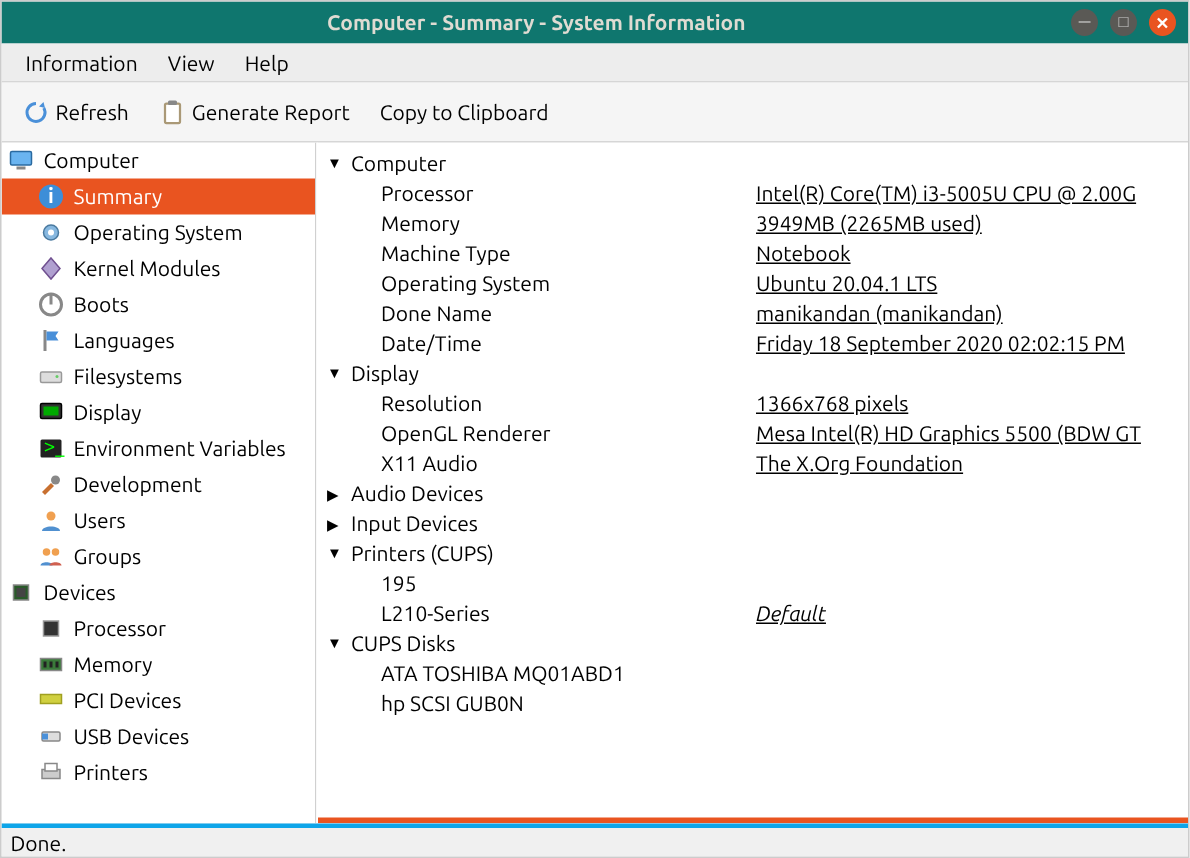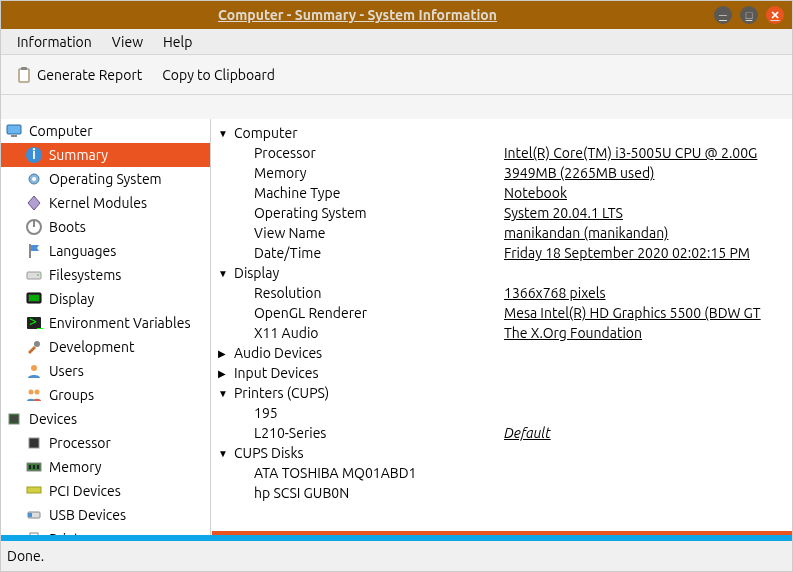--- a/index.html
+++ b/index.html
@@ -1,61 +1,70 @@
 <!DOCTYPE html>
 <html><head>
 <meta charset="utf-8">
 <style>
 * { margin: 0; padding: 0; box-sizing: border-box; font-family: Ubuntu, "Segoe UI", sans-serif; font-size: 14px; }
 body { width: 793px; height: 572px; background: #f5f5f5; display: flex; flex-direction: column; overflow: hidden; border: 1px solid #ccc; }
-.titlebar { background: #a16207; color: #dfdbd2; height: 28px; display: flex; align-items: center; padding: 0 8px; text-decoration: underline; }
+.titlebar { background: #0f766e; color: #dfdbd2; height: 28px; display: flex; align-items: center; padding: 0 8px; }
 .titlebar-title { flex: 1; text-align: center; font-weight: bold; }
 .titlebar-btn { width: 18px; height: 18px; border-radius: 50%; margin-left: 8px; display: inline-flex; align-items: center; justify-content: center; font-size: 11px; }
 .min-btn, .max-btn { background: #5a5955; color: #ccc; }
 .close-btn { background: #e95420; color: #fff; font-weight: bold; }
 .menubar { background: #ededed; border-bottom: 1px solid #d6d6d6; height: 26px; display: flex; align-items: center; padding: 0 6px; }
 .menubar span { padding: 3px 10px; }
 .toolbar { background: #f5f5f5; border-bottom: 1px solid #d6d6d6; height: 40px; display: flex; align-items: center; padding: 0 6px; gap: 4px; }
 .toolbar-item { display: inline-flex; align-items: center; padding: 4px 8px; border-radius: 3px; gap: 4px; }
-.main { flex: 1; display: flex; overflow: hidden; margin-top: 24px; }
+.main { flex: 1; display: flex; overflow: hidden; }
 .sidebar { width: 210px; background: #fff; border-right: 1px solid #d0d0d0; overflow-y: auto; }
 .tree-item { display: flex; align-items: center; height: 24px; padding: 0 4px; gap: 6px; cursor: default; }
 .tree-item.root { font-weight: normal; }
 .tree-item.child { padding-left: 24px; }
 .tree-item.selected { background: #e95420; color: #fff; }
 .tree-icon { width: 18px; height: 18px; display: inline-flex; align-items: center; justify-content: center; }
 .content { flex: 1; background: #fff; border-left: 1px solid #fff; overflow: hidden; display: flex; flex-direction: column; }
 .content-inner { flex: 1; overflow: auto; padding: 4px 0; }
 .section-header { display: flex; align-items: center; padding: 2px 6px; gap: 6px; }
 .section-header .arrow { width: 10px; font-size: 10px; }
 .row { display: flex; padding: 2px 0 2px 42px; }
 .row .key { width: 250px; }
 .row .val { flex: 1; text-decoration: underline; }
 .row .val.italic { font-style: italic; }
 .orange-line { height: 4px; background: #e95420; margin-top: 2px; }
-.statusbar { background: #f0f0f0; border-top: 6px solid #0ea5e9; height: 36px; display: flex; align-items: center; padding: 0 6px; font-size: 13px; }
+.statusbar { background: #f0f0f0; border-top: 3px solid #0ea5e9; height: 22px; display: flex; align-items: center; padding: 0 6px; font-size: 13px; }
 svg { display: block; }
 </style>
 </head>
 <body>
 
 <div class="titlebar">
   <span class="titlebar-title">Computer - Summary - System Information</span>
   <span class="titlebar-btn min-btn">─</span>
   <span class="titlebar-btn max-btn">□</span>
   <span class="titlebar-btn close-btn">✕</span>
 </div>
 
 <div class="menubar">
   <span>Information</span>
   <span>View</span>
   <span>Help</span>
 </div>
 
 <div class="toolbar">
+  <div class="toolbar-item">
+    <span>
+        <svg width="18" height="18">
+          <path d="M9 3a6 6 0 1 0 5.2 3" fill="none" stroke="#4a90d9" stroke-width="2"></path>
+          <path d="M14 2l1 4-4-1z" fill="#4a90d9"></path>
+        </svg>
+      </span>
+    <span>Refresh</span>
+  </div>
   <div class="toolbar-item">
     <span>
         <svg width="18" height="18">
           <rect x="4" y="3" width="10" height="13" rx="1" fill="#fff" stroke="#a97" stroke-width="1.5"></rect>
           <rect x="6" y="1" width="6" height="3" rx="1" fill="#888"></rect>
         </svg>
       </span>
     <span>Generate Report</span>
   </div>
   <div class="toolbar-item">
@@ -242,24 +251,24 @@
         <div class="row">
           <span class="key">Memory</span>
           <span class="val">3949MB (2265MB used)</span>
         </div>
         <div class="row">
           <span class="key">Machine Type</span>
           <span class="val">Notebook</span>
         </div>
         <div class="row">
           <span class="key">Operating System</span>
-          <span class="val">System 20.04.1 LTS</span>
-        </div>
-        <div class="row">
-          <span class="key">View Name</span>
+          <span class="val">Ubuntu 20.04.1 LTS</span>
+        </div>
+        <div class="row">
+          <span class="key">Done Name</span>
           <span class="val">manikandan (manikandan)</span>
         </div>
         <div class="row">
           <span class="key">Date/Time</span>
           <span class="val">Friday 18 September 2020 02:02:15 PM</span>
         </div>
         <div class="section-header">
           <span class="arrow">▼</span>
           <span>Display</span>
         </div>

